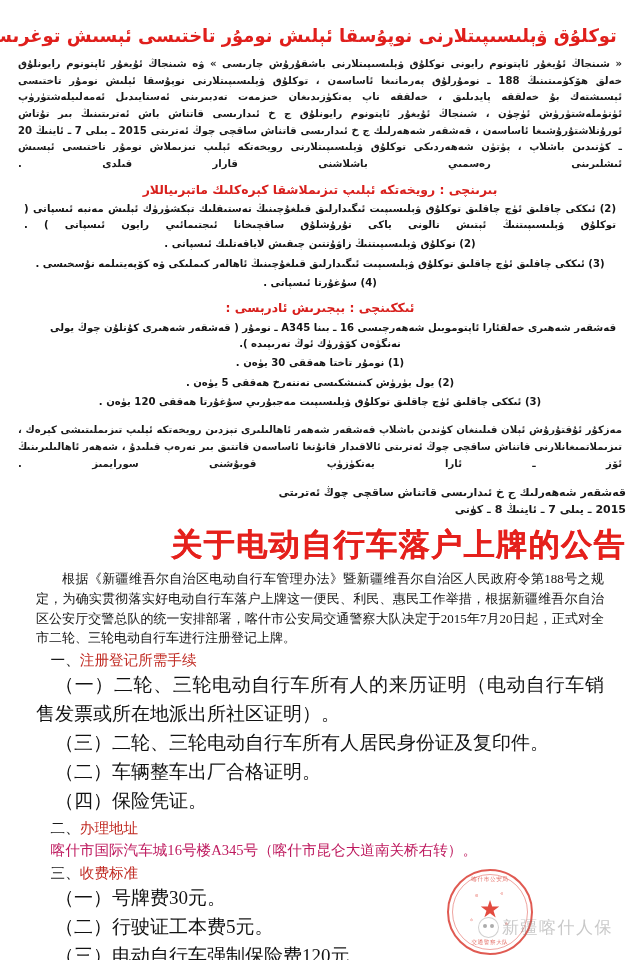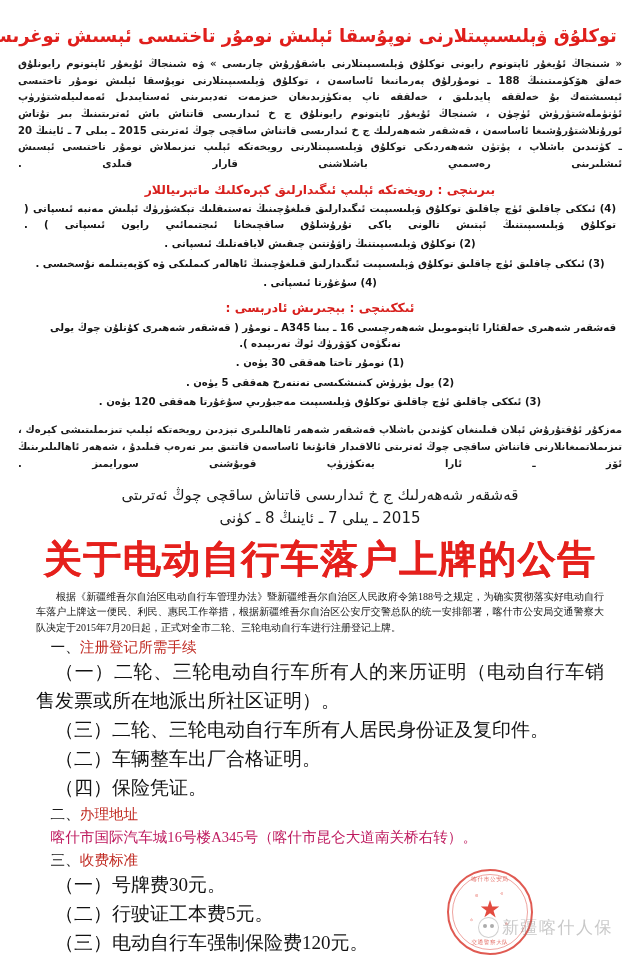--- a/index.html
+++ b/index.html
@@ -72,43 +72,43 @@
     line-height: 1.62;
     font-weight: bold;
     margin: 3px 10px 0 10px;
     color: #151515;
     font-family: "DejaVu Sans", "Liberation Sans", sans-serif;
   }
   .ug-item.center { text-align: right; text-align-last: center; }
 
   .ug-sign {
     direction: rtl;
-    text-align: center;
-    font-size: 15px;
-    font-weight: normal;
+    text-align: right;
+    font-size: 11px;
+    font-weight: bold;
     line-height: 1.55;
     margin-top: 12px;
     font-family: "DejaVu Sans", "Liberation Sans", sans-serif;
   }
 
   
   .cn-title {
-    text-align: center;
+    text-align: right;
     color: #e5201c;
     font-weight: bold;
-    font-size: 38px;
+    font-size: 31px;
     letter-spacing: 1.5px;
     margin-top: 10px;
     line-height: 1.12;
-    font-family: Liberation Mono, monospace;
+    font-family: Liberation Serif, serif;
     text-shadow: 0.6px 0 0 #e5201c;
   }
 
   .cn-body {
-    font-size: 10px;
+    font-size: 13px;
     line-height: 1.52;
     text-align: justify;
     margin: 6px 22px 0 22px;
     color: #121212;
     font-family: "Liberation Serif", "DejaVu Serif", serif;
   }
   .cn-body.indent { text-indent: 2em; }
 
   .cn-sec {
     font-size: 14.6px;
@@ -234,22 +234,22 @@
 </style>
 </head>
 <body>
 
 <div class="page">
 
   <div class="ug-title">توكلۇق ۋېلىسىپىتلارنى نوپۇسقا ئېلىش نومۇر تاختىسى ئېسىش توغرىسىدىكى ئۇقتۇرۇش</div>
 
   <div class="ug-para">« شىنجاڭ ئۇيغۇر ئاپتونوم رايونى توكلۇق ۋېلىسىپىتلارنى باشقۇرۇش چارىسى » ۋە شىنجاڭ ئۇيغۇر ئاپتونوم رايونلۇق خەلق ھۆكۈمىتىنىڭ 188 ـ نومۇرلۇق پەرمانىغا ئاساسەن ، توكلۇق ۋېلىسىپىتلارنى نوپۇسقا ئېلىش نومۇر تاختىسى ئېسىشتەك بۇ خەلققە پايدىلىق ، خەلققە ناپ يەتكۈزىدىغان خىزمەت تەدبىرىنى ئەستايىدىل ئەمەلىيلەشتۈرۈپ ئۈنۈملەشتۈرۈش ئۈچۈن ، شىنجاڭ ئۇيغۇر ئاپتونوم رايونلۇق ج خ ئىدارىسى قاتناش باش ئەترىتىنىڭ بىر تۇتاش ئورۇنلاشتۇرۇشىغا ئاساسەن ، قەشقەر شەھەرلىك ج خ ئىدارىسى قاتناش ساقچى چوڭ ئەترىتى 2015 ـ يىلى 7 ـ ئاينىڭ 20 ـ كۈنىدىن باشلاپ ، پۈتۈن شەھەردىكى توكلۇق ۋېلىسىپىتلارنى رويخەتكە ئېلىپ تىزىملاش نومۇر تاختىسى ئېسىش ئىشلىرىنى رەسمىي باشلاشنى قارار قىلدى .</div>
 
-  <div class="ug-head">بىرىنچى : رويخەتكە ئېلىپ ئىگىدارلىق كېرەكلىك ماتېرىياللار</div>
-  <div class="ug-item">(4) ئىككى چاقلىق ئۈچ چاقلىق توكلۇق ۋېلىسىپىت ئىگىدارلىق قىلغۇچىنىڭ تەستىقلىك تېكشۈرۈك ئېلىش مەنبە ئىسپاتى ( توكلۇق ۋېلىسىپىتنىڭ ئېتىش تالونى ياكى تۇرۇشلۇق ساقچىخانا ئىجتىمائىي رايون ئىسپاتى ) .</div>
+  <div class="ug-head">بىرىنچى : رويخەتكە ئېلىپ تىزىملاشقا كېرەكلىك ماتېرىياللار</div>
+  <div class="ug-item">(2) ئىككى چاقلىق ئۈچ چاقلىق توكلۇق ۋېلىسىپىت ئىگىدارلىق قىلغۇچىنىڭ تەستىقلىك تېكشۈرۈك ئېلىش مەنبە ئىسپاتى ( توكلۇق ۋېلىسىپىتنىڭ ئېتىش تالونى ياكى تۇرۇشلۇق ساقچىخانا ئىجتىمائىي رايون ئىسپاتى ) .</div>
   <div class="ug-item center">(2) توكلۇق ۋېلىسىپىتنىڭ زاۋۇتتىن چىقىش لاياقەتلىك ئىسپاتى .</div>
   <div class="ug-item center">(3) ئىككى چاقلىق ئۈچ چاقلىق توكلۇق ۋېلىسىپىت ئىگىدارلىق قىلغۇچىنىڭ ئاھالەر كىملىكى ۋە كۆپەيتىلمە نۇسخىسى .</div>
   <div class="ug-item center">(4) سۇغۇرتا ئىسپاتى .</div>
 
   <div class="ug-head">ئىككىنچى : بېجىرىش ئادرېسى :</div>
   <div class="ug-item center">قەشقەر شەھىرى خەلقئارا ئاپتوموبىل شەھەرچىسى 16 ـ بىنا A345 ـ نومۇر ( قەشقەر شەھىرى كۇنلۇن چوڭ يولى نەنگۈەن كۆۋرۈك ئوڭ تەرىپىدە ).</div>
 
   <div class="ug-item center">(1) نومۇر تاختا ھەققى 30 يۈەن .</div>
   <div class="ug-item center">(2) يول يۈرۈش كىنىشكىسى تەننەرخ ھەققى 5 يۈەن .</div>
   <div class="ug-item center">(3) ئىككى چاقلىق ئۈچ چاقلىق توكلۇق ۋېلىسىپىت مەجبۇرىي سۇغۇرتا ھەققى 120 يۈەن .</div>

